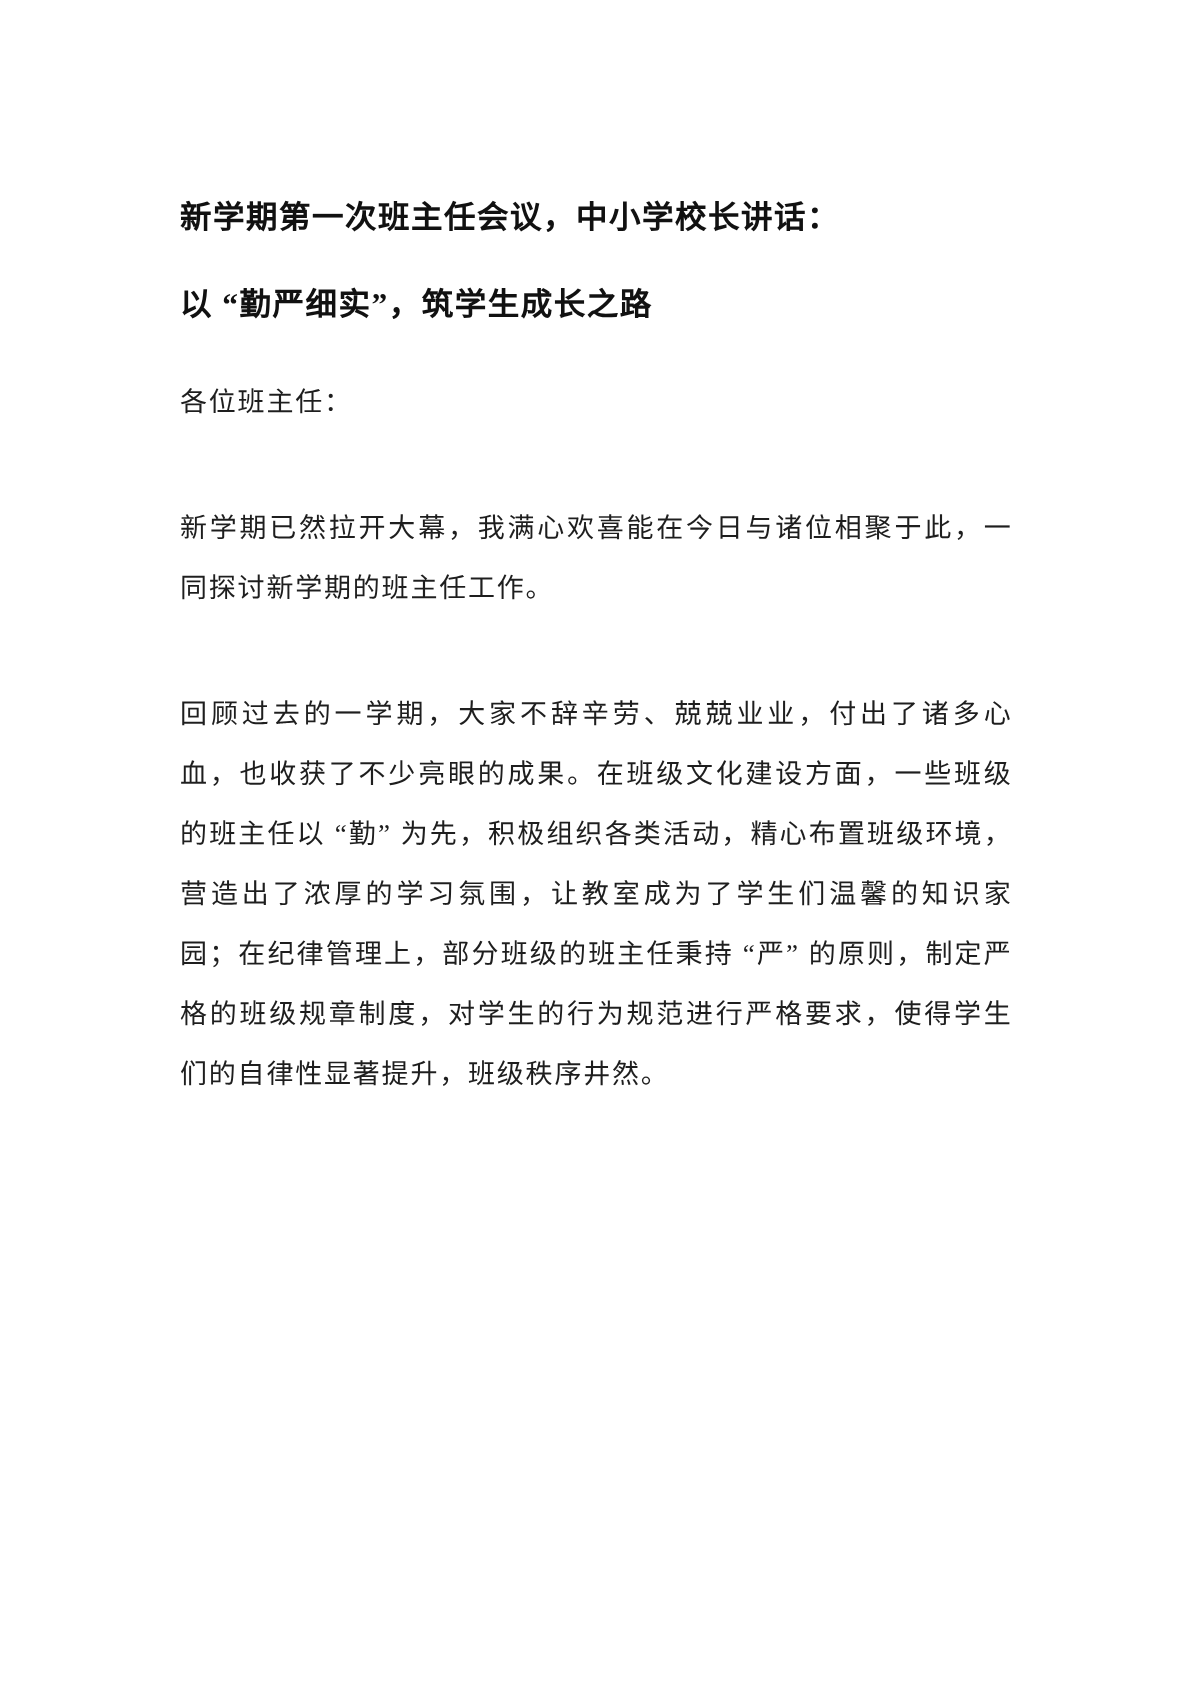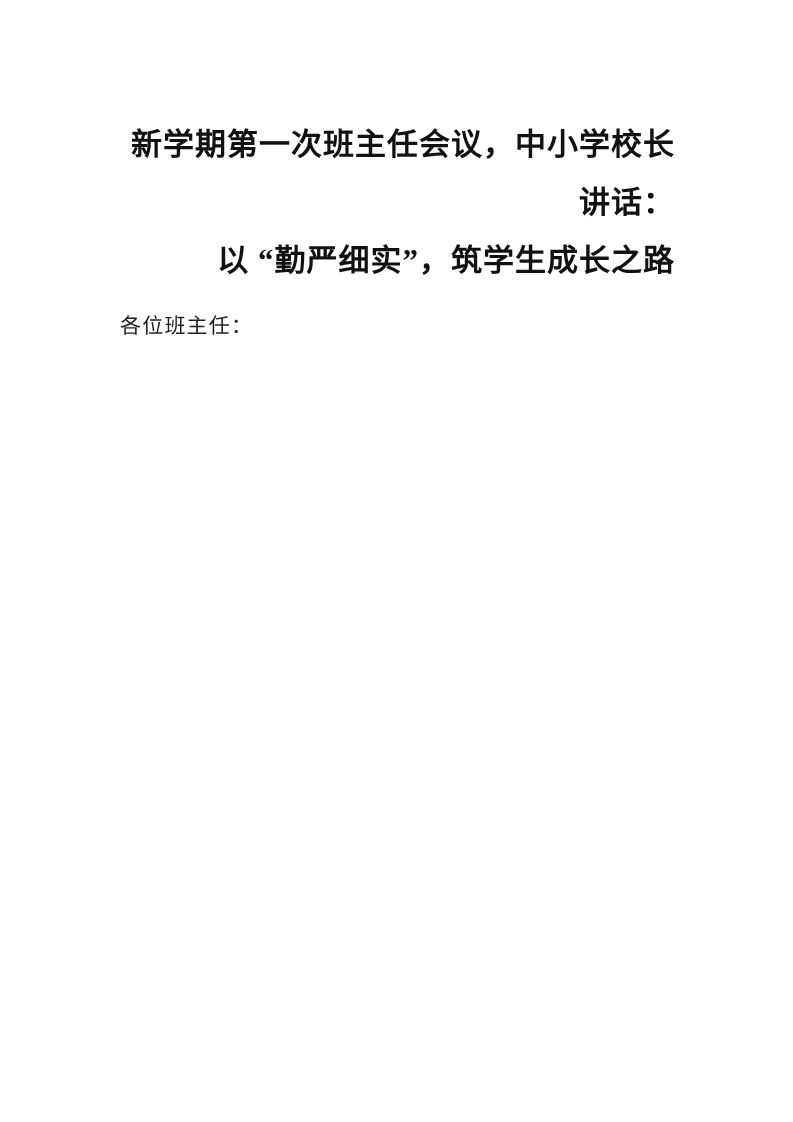--- a/index.html
+++ b/index.html
@@ -16,49 +16,51 @@
   }
   .page {
     box-sizing: border-box;
     width: 793px;
     height: 1122px;
     padding: 116px 118px 0 120px;
     background: #ffffff;
   }
   .doc-title {
     margin: 0 0 16px 0;
-    font-size: 31px;
+    font-size: 21px;
     font-weight: 700;
-    text-align: right;
+    text-align: left;
     line-height: 58px;
     letter-spacing: 1px;
     color: #111111;
   }
   .title-line {
     display: block;
   }
   .doc-body p {
     margin: 0 0 44px 0;
-    font-size: 21px;
+    font-size: 18px;
     line-height: 40px;
     letter-spacing: 1.2px;
     text-align: justify;
     text-justify: inter-character;
     color: #1e1e1e;
   }
 </style>
 </head>
 <body>
 
 <div class="page">
   <h1 class="doc-title">
     <span class="title-line">新学期第一次班主任会议，中小学校长讲话：</span>
     <span class="title-line">以 “勤严细实”，筑学生成长之路</span>
   </h1>
 
   <div class="doc-body">
     <p>各位班主任：</p>
 
 
+    <p>新学期已然拉开大幕，我满心欢喜能在今日与诸位相聚于此，一同探讨新学期的班主任工作。</p>
 
+    <p>回顾过去的一学期，大家不辞辛劳、兢兢业业，付出了诸多心血，也收获了不少亮眼的成果。在班级文化建设方面，一些班级的班主任以 “勤” 为先，积极组织各类活动，精心布置班级环境，营造出了浓厚的学习氛围，让教室成为了学生们温馨的知识家园；在纪律管理上，部分班级的班主任秉持 “严” 的原则，制定严格的班级规章制度，对学生的行为规范进行严格要求，使得学生们的自律性显著提升，班级秩序井然。</p>
 
   </div>
 </div>
 
 </body></html>

